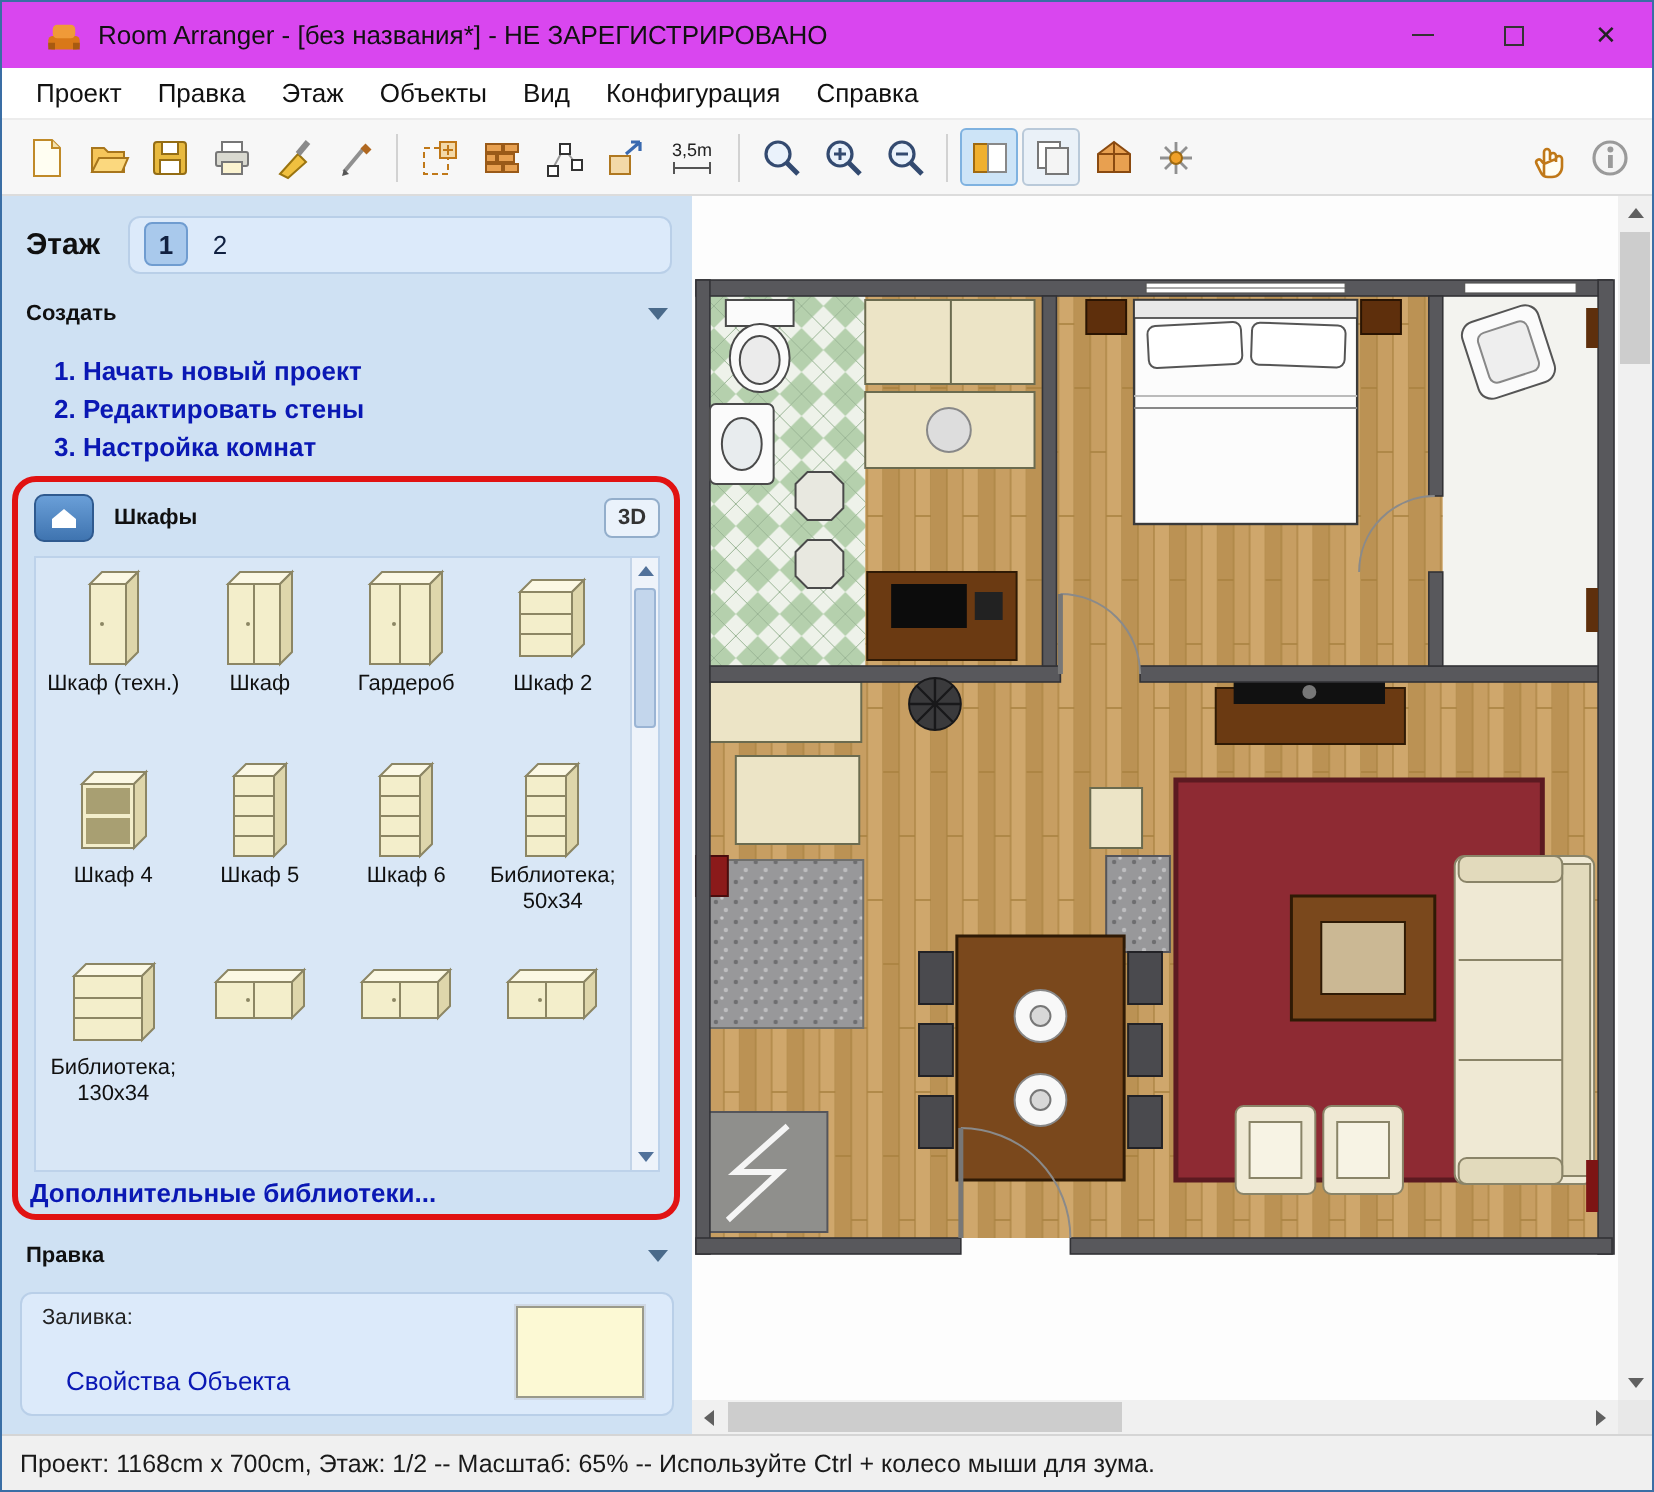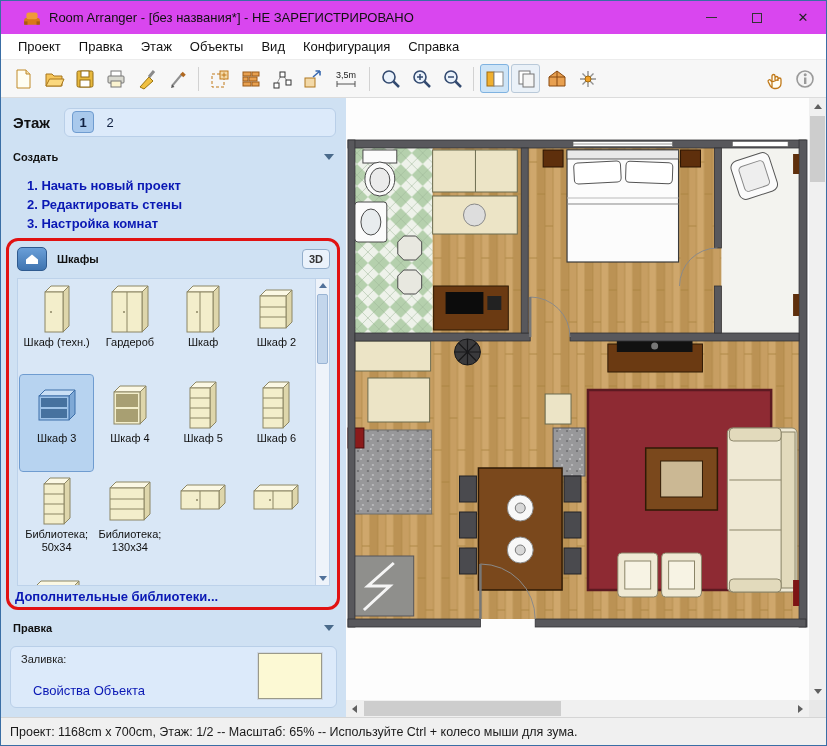--- a/index.html
+++ b/index.html
@@ -299,57 +299,47 @@
               <div class="cab-icon"><svg width="52" height="52" viewBox="0 0 52 52">
                   <polygon points="14,9 20,3 38,3 32,9" fill="#fbf8e4" stroke="#8c8664"></polygon>
                   <polygon points="32,9 38,3 38,43 32,49" fill="#ded6ab" stroke="#8c8664"></polygon>
                   <rect x="14" y="9" width="18" height="40" fill="#f3eecb" stroke="#8c8664"></rect>
                   <circle cx="20" cy="29" r="1" fill="#8c8664"></circle>
                 </svg></div>
               <div class="cab-label">Шкаф (техн.)</div>
             </div>
           <div class="cab-cell">
               <div class="cab-icon"><svg width="52" height="52" viewBox="0 0 52 52">
+                  <polygon points="10,9 16,3 42,3 36,9" fill="#fbf8e4" stroke="#8c8664"></polygon>
+                  <polygon points="36,9 42,3 42,43 36,49" fill="#ded6ab" stroke="#8c8664"></polygon>
+                  <rect x="10" y="9" width="26" height="40" fill="#f3eecb" stroke="#8c8664"></rect>
+                  <line x1="23" y1="9" x2="23" y2="49" stroke="#8c8664"></line>
+                  <circle cx="20" cy="29" r="1" fill="#8c8664"></circle>
+                </svg></div>
+              <div class="cab-label">Шкаф</div>
+            </div>
+          <div class="cab-cell">
+              <div class="cab-icon"><svg width="52" height="52" viewBox="0 0 52 52">
                   <polygon points="8,9 14,3 44,3 38,9" fill="#fbf8e4" stroke="#8c8664"></polygon>
                   <polygon points="38,9 44,3 44,43 38,49" fill="#ded6ab" stroke="#8c8664"></polygon>
                   <rect x="8" y="9" width="30" height="40" fill="#f3eecb" stroke="#8c8664"></rect>
                   <line x1="23" y1="9" x2="23" y2="49" stroke="#8c8664"></line>
                   <circle cx="20" cy="29" r="1" fill="#8c8664"></circle>
                 </svg></div>
               <div class="cab-label">Гардероб</div>
             </div>
           <div class="cab-cell">
               <div class="cab-icon"><svg width="52" height="52" viewBox="0 0 52 52">
-                  <polygon points="10,9 16,3 42,3 36,9" fill="#fbf8e4" stroke="#8c8664"></polygon>
-                  <polygon points="36,9 42,3 42,43 36,49" fill="#ded6ab" stroke="#8c8664"></polygon>
-                  <rect x="10" y="9" width="26" height="40" fill="#f3eecb" stroke="#8c8664"></rect>
-                  <line x1="23" y1="9" x2="23" y2="49" stroke="#8c8664"></line>
-                  <circle cx="20" cy="29" r="1" fill="#8c8664"></circle>
-                </svg></div>
-              <div class="cab-label">Шкаф</div>
-            </div>
-          <div class="cab-cell">
-              <div class="cab-icon"><svg width="52" height="52" viewBox="0 0 52 52">
                   <polygon points="10,13 16,7 42,7 36,13" fill="#fbf8e4" stroke="#8c8664"></polygon>
                   <polygon points="36,13 42,7 42,39 36,45" fill="#ded6ab" stroke="#8c8664"></polygon>
                   <rect x="10" y="13" width="26" height="32" fill="#f3eecb" stroke="#8c8664"></rect>
                   <line x1="10" y1="24" x2="36" y2="24" stroke="#8c8664"></line>
                   <line x1="10" y1="34" x2="36" y2="34" stroke="#8c8664"></line>
                 </svg></div>
               <div class="cab-label">Шкаф 2</div>
-            </div>
-          <div class="cab-cell selected">
-              <div class="cab-icon"><svg width="52" height="52" viewBox="0 0 52 52">
-                  <polygon points="8,17 14,11 44,11 38,17" fill="#c9dff5" stroke="#3c6ea8"></polygon>
-                  <polygon points="38,17 44,11 44,35 38,41" fill="#7fa9d6" stroke="#3c6ea8"></polygon>
-                  <rect x="8" y="17" width="30" height="24" fill="#9ec3e8" stroke="#3c6ea8"></rect>
-                  <rect x="10" y="19" width="26" height="20" fill="#46729f"></rect>
-                  <rect x="10" y="28" width="26" height="2" fill="#9ec3e8"></rect>
-                </svg></div>
-              <div class="cab-label">Шкаф 3</div>
             </div>
           <div class="cab-cell">
               <div class="cab-icon"><svg width="52" height="52" viewBox="0 0 52 52">
                   <polygon points="10,13 16,7 42,7 36,13" fill="#fbf8e4" stroke="#8c8664"></polygon>
                   <polygon points="36,13 42,7 42,39 36,45" fill="#ded6ab" stroke="#8c8664"></polygon>
                   <rect x="10" y="13" width="26" height="32" fill="#f3eecb" stroke="#8c8664"></rect>
                   <rect x="12" y="15" width="22" height="28" fill="#a89f72"></rect>
                   <rect x="12" y="28" width="22" height="2" fill="#f3eecb"></rect>
                 </svg></div>
               <div class="cab-label">Шкаф 4</div>

